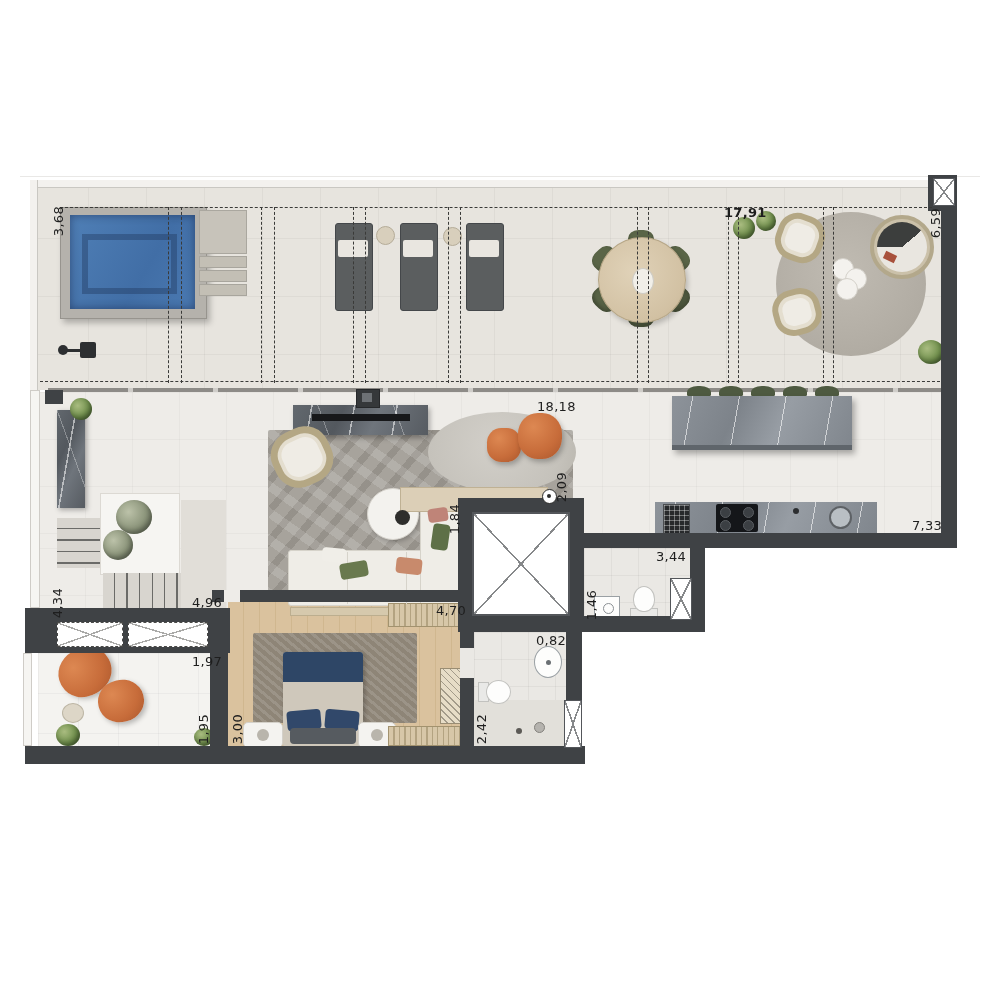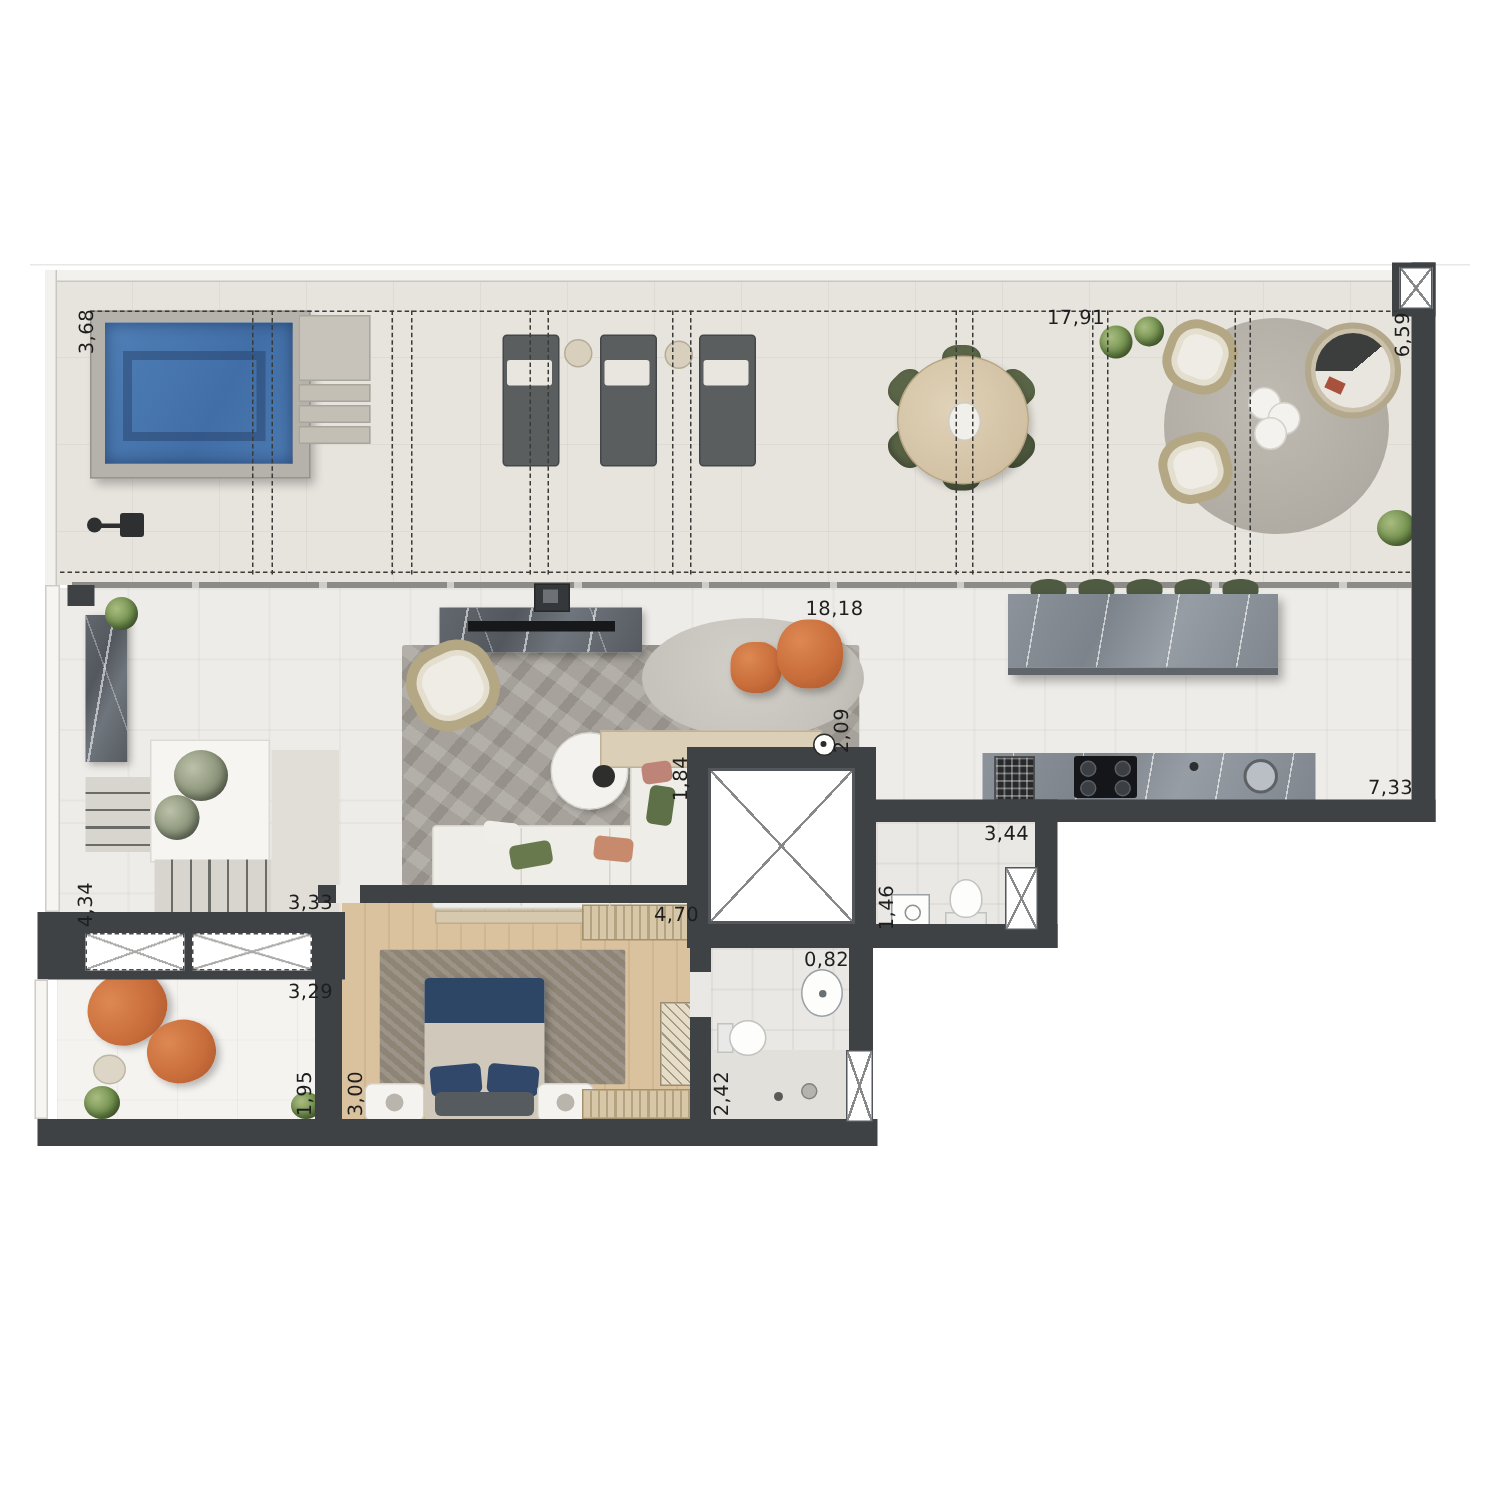--- a/index.html
+++ b/index.html
@@ -254,30 +254,30 @@
   <div class="lightwall" style="left:23px;top:653px;width:9px;height:93px;"></div>
 
   <div class="xbox" style="left:933px;top:178px;width:22px;height:28px;"></div>
   <div class="xbox" style="left:472px;top:512px;width:98px;height:104px;border-width:2px;"></div>
   <div class="xbox" style="left:670px;top:578px;width:22px;height:42px;"></div>
   <div class="xbox" style="left:564px;top:700px;width:18px;height:48px;"></div>
   <div class="closet" style="left:57px;top:622px;width:66px;height:25px;"></div>
   <div class="closet" style="left:128px;top:622px;width:80px;height:25px;"></div>
 
   <div class="dim v" style="left:52px;top:206px;">3,68</div>
-  <div class="dim" style="left:698px;top:206px;">17,91</div>
+  <div class="dim" style="left:724px;top:206px;font-weight:bold;">17,91</div>
   <div class="dim v" style="left:929px;top:208px;">6,59</div>
   <div class="dim" style="left:537px;top:400px;">18,18</div>
   <div class="dim v" style="left:555px;top:472px;">2,09</div>
   <div class="dim v" style="left:448px;top:504px;">1,84</div>
   <div class="dim" style="left:912px;top:519px;">7,33</div>
   <div class="dim" style="left:656px;top:550px;">3,44</div>
   <div class="dim v" style="left:585px;top:590px;">1,46</div>
   <div class="dim v" style="left:51px;top:588px;">4,34</div>
-  <div class="dim" style="left:192px;top:596px;">3,33</div>
-  <div class="dim" style="left:192px;top:655px;">3,29</div>
+  <div class="dim" style="left:192px;top:596px;">4,96</div>
+  <div class="dim" style="left:192px;top:655px;">1,97</div>
   <div class="dim v" style="left:197px;top:714px;">1,95</div>
   <div class="dim v" style="left:231px;top:714px;">3,00</div>
   <div class="dim" style="left:436px;top:604px;">4,70</div>
   <div class="dim" style="left:536px;top:634px;">0,82</div>
   <div class="dim v" style="left:475px;top:714px;">2,42</div>
 
 </div>
 
 </body></html>

